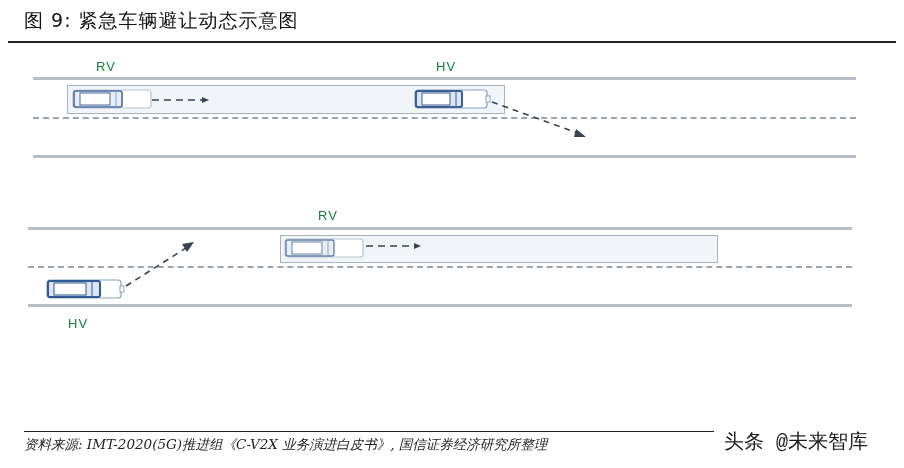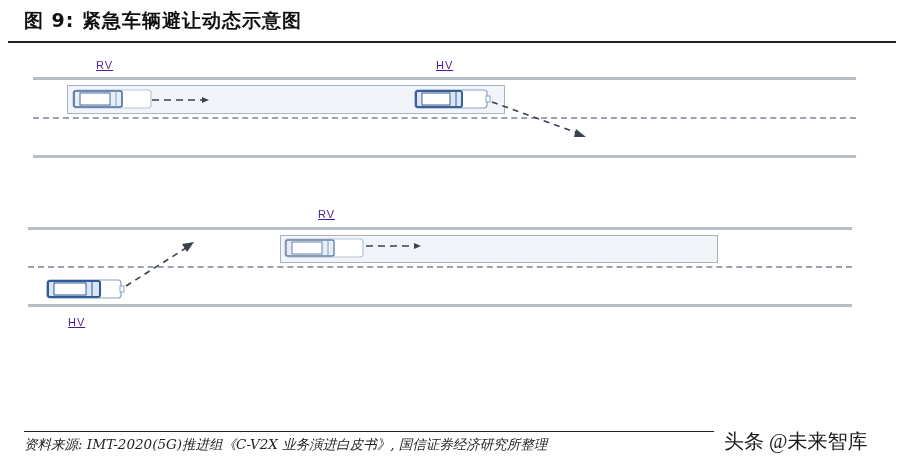--- a/index.html
+++ b/index.html
@@ -1,35 +1,35 @@
 <!DOCTYPE html>
 <html><head>
   <meta charset="utf-8">
   <style>
     html, body { margin: 0; padding: 0; background: #ffffff; }
     body { width: 904px; height: 468px; position: relative; overflow: hidden; font-family: "DejaVu Sans", sans-serif; }
     .title {
       position: absolute; left: 24px; top: 8px;
-      font-family: "DejaVu Sans", sans-serif; font-weight: bold; font-size: 19px; color: #111; letter-spacing: 1px;
+      font-family: "DejaVu Sans", sans-serif; font-weight: normal; font-size: 19px; color: #111; letter-spacing: 1px;
     }
     .title-rule { position: absolute; left: 8px; top: 41px; width: 888px; height: 2px; background: #222; }
     .road-line { position: absolute; height: 3px; background: #b8bec8; }
     .lane-dash { position: absolute; height: 0; border-top: 2px dashed #9aa3ae; }
-    .veh-label { position: absolute; font-family: "Liberation Sans", sans-serif; font-size: 11px; color: #4c1d95; letter-spacing: 1px; text-decoration: underline; }
+    .veh-label { position: absolute; font-family: "Liberation Sans", sans-serif; font-size: 13px; color: #15803d; letter-spacing: 1px; }
     .highlight-box { position: absolute; border: 1.5px solid #aab2bd; background: #f1f4f9; }
     .car { position: absolute; width: 80px; height: 22px; }
     .arrow-svg { position: absolute; overflow: visible; }
     .source-rule { position: absolute; left: 24px; top: 431px; width: 690px; height: 1px; background: #222; }
     .source {
       position: absolute; left: 24px; top: 436px;
       font-family: "DejaVu Serif", serif; font-size: 13.5px; color: #222; font-style: italic;
     }
     .watermark {
       position: absolute; left: 724px; top: 428px;
-      font-family: Liberation Serif, serif; font-size: 20px; color: #1a1a1a;
+      font-family: Liberation Mono, monospace; font-size: 20px; color: #1a1a1a;
     }
   </style>
 </head>
 <body>
 
 <div class="title">图 9:  紧急车辆避让动态示意图</div>
 <div class="title-rule"></div>
 
 <div>
   <div class="veh-label" style="left:96px; top:59px;">RV</div>

